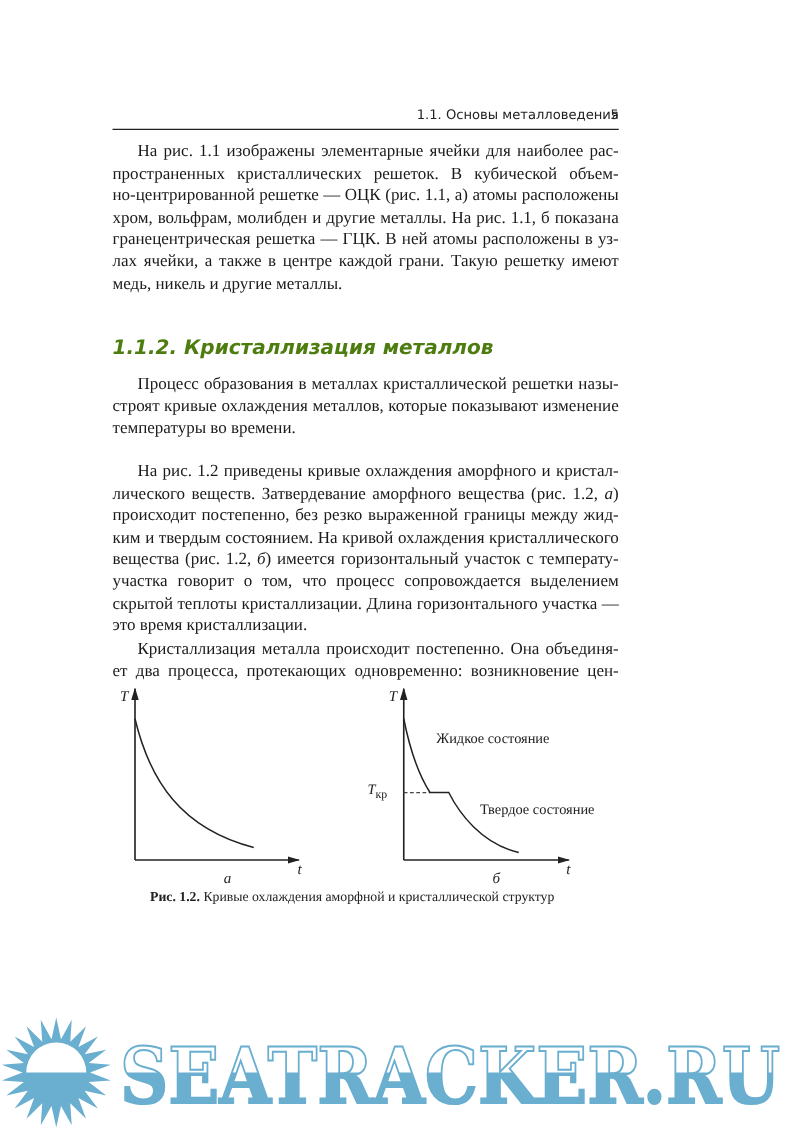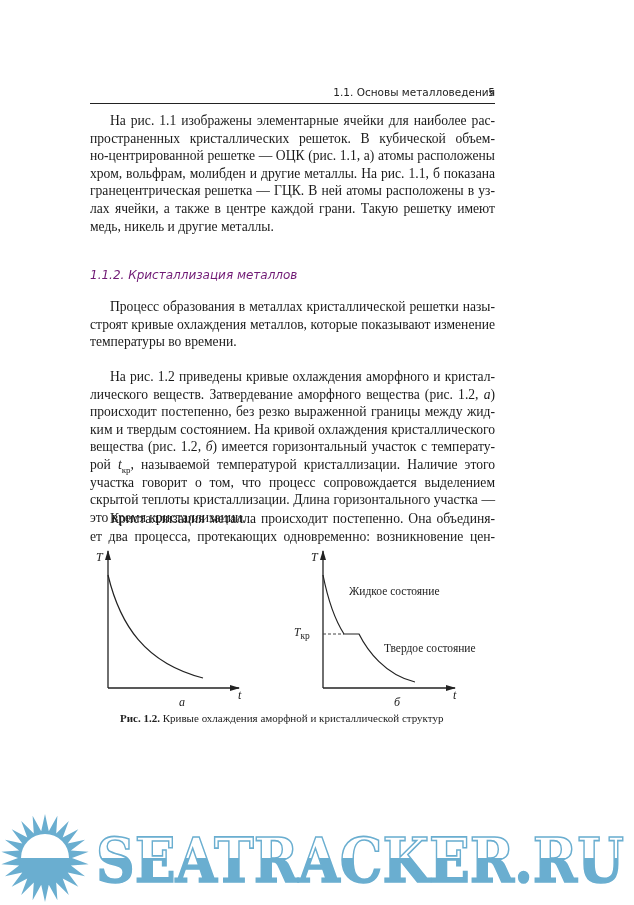--- a/index.html
+++ b/index.html
@@ -12,21 +12,21 @@
   .rule { position: absolute; left: 90px; top: 103px; width: 405px; height: 0; border-top: 1.3px solid #222; }
 
   .para { position: absolute; left: 90px; width: 405px;
     font-family: "Liberation Serif", serif; font-size: 13.6px; line-height: 17.6px; color: #1a1a1a;
     text-align: justify; }
   .para .ln { display: block; height: 17.6px; white-space: nowrap; text-align-last: justify; text-align: justify; }
   .para .ln.last { text-align-last: left; }
   .para .ln.indent { padding-left: 20px; }
 
   .section-title { position: absolute; left: 90px; top: 268px;
-    font-family: "DejaVu Sans", sans-serif; font-style: italic; font-weight: normal; font-size: 12px; color: #701a75; }
+    font-family: "DejaVu Sans", sans-serif; font-style: italic; font-weight: bold; font-size: 16px; color: #4d7c0f; }
 
   .figure { position: absolute; left: 85px; top: 545px; width: 440px; height: 165px; }
   .figure svg { position: absolute; left: 0; top: 0; }
   .fig-label { position: absolute; font-family: "Liberation Serif", serif; font-style: italic; font-size: 12px; color: #222; }
   .fig-text { position: absolute; font-family: "Liberation Serif", serif; font-size: 11.5px; color: #222; white-space: nowrap; }
   .caption { position: absolute; left: 120px; top: 712px; font-family: "Liberation Serif", serif; font-size: 11px; color: #222; white-space: nowrap; }
   .caption b { font-weight: bold; }
 
   .watermark { position: absolute; left: 0; top: 812px; width: 550px; height: 93px; }
 </style>
@@ -58,21 +58,20 @@
     <span class="ln">строят кривые охлаждения металлов, которые показывают изменение</span>
     <span class="ln last">температуры во времени.</span>
   </div>
 
   <div class="para" style="top:368px;">
     <span class="ln indent">На рис. 1.2 приведены кривые охлаждения аморфного и кристал-</span>
     <span class="ln"><span>лического веществ. Затвердевание аморфного вещества (рис. 1.2, </span><i>а</i><span>)</span></span>
     <span class="ln">происходит постепенно, без резко выраженной границы между жид-</span>
     <span class="ln">ким и твердым состоянием. На кривой охлаждения кристаллического</span>
     <span class="ln"><span>вещества (рис. 1.2, </span><i>б</i><span>) имеется горизонтальный участок с температу-</span></span>
-    <span class="ln"><span>рой </span><i>t</i><sub style="font-size:9px;">кр</sub><span>, называемой температурой кристаллизации. Наличие этого</span></span>
     <span class="ln">участка говорит о том, что процесс сопровождается выделением</span>
     <span class="ln">скрытой теплоты кристаллизации. Длина горизонтального участка —</span>
     <span class="ln last">это время кристаллизации.</span>
   </div>
 
   <div class="para" style="top:510px;">
     <span class="ln indent">Кристаллизация металла происходит постепенно. Она объединя-</span>
     <span class="ln">ет два процесса, протекающих одновременно: возникновение цен-</span>
   </div>
 

